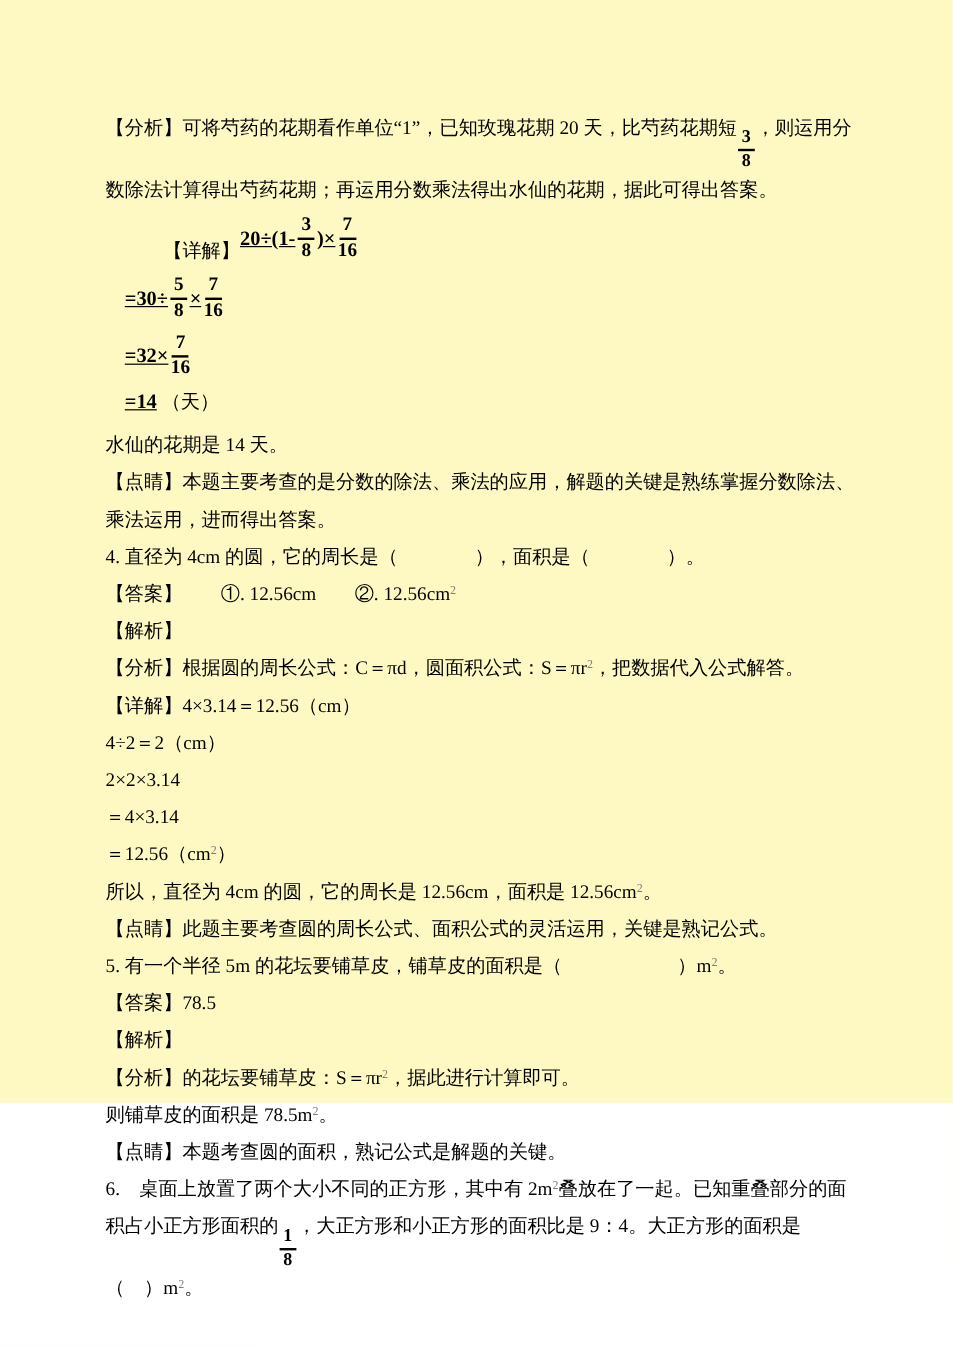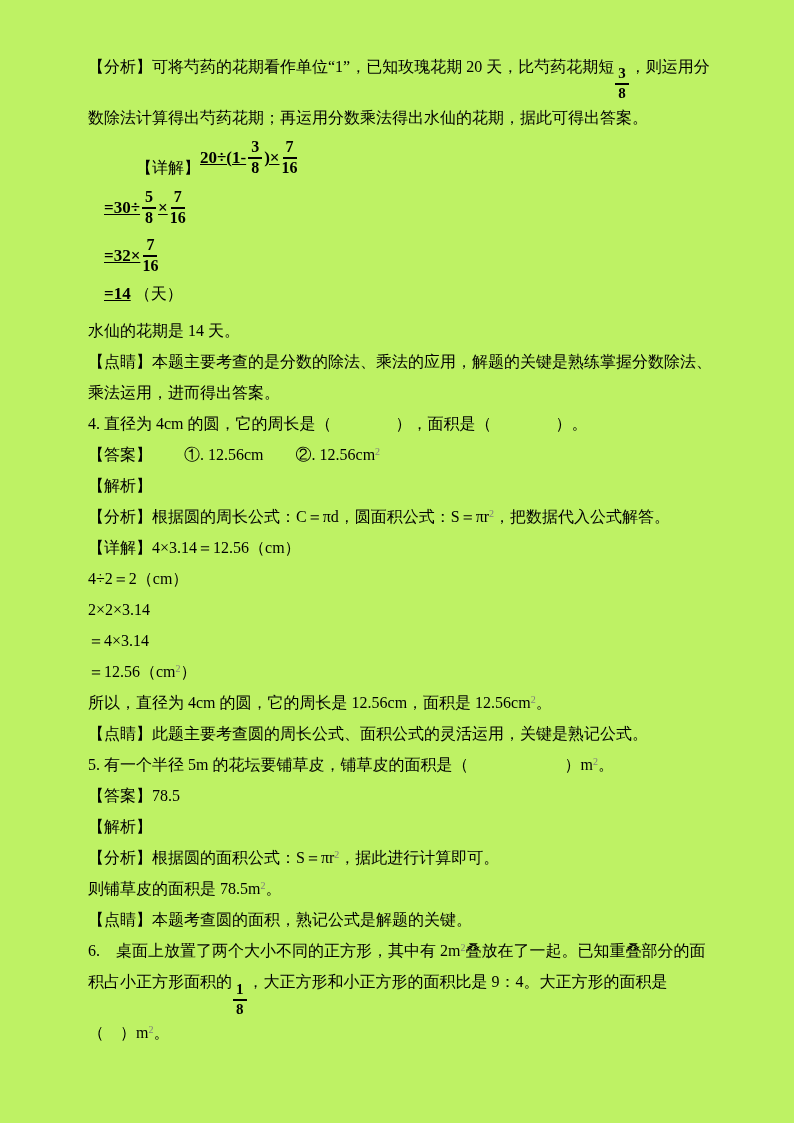--- a/index.html
+++ b/index.html
@@ -11,23 +11,23 @@
     width: 794px;
     height: 1123px;
     overflow: hidden;
     color: #000000;
     font-family: "Liberation Serif", "DejaVu Serif", serif;
     font-size: 16px;
   }
   .page {
     box-sizing: border-box;
     width: 794px;
-    height: 1123px;
-    padding: 51px 82px 0 88px;
-    background: #bef264;
+    height: 919px;
+    padding: 92px 82px 0 88px;
+    background: #fef9c3;
   }
   .line {
     white-space: pre-wrap;
   }
   .para {
     line-height: 31px;
     margin: 0;
   }
   
   .math-line {
@@ -112,18 +112,18 @@
       <div class="line para"><span class="text">【详解】4×3.14＝12.56（cm）</span></div>
       <div class="line para"><span class="text">4÷2＝2（cm）</span></div>
       <div class="line para"><span class="text">2×2×3.14</span></div>
       <div class="line para"><span class="text">＝4×3.14</span></div>
       <div class="line para"><span class="text">＝12.56（cm</span><sup class="sup">2</sup><span class="text">）</span></div>
       <div class="line para"><span class="text">所以，直径为 4cm 的圆，它的周长是 12.56cm，面积是 12.56cm</span><sup class="sup">2</sup><span class="text">。</span></div>
       <div class="line para"><span class="text">【点睛】此题主要考查圆的周长公式、面积公式的灵活运用，关键是熟记公式。</span></div>
       <div class="line para"><span class="text">5. 有一个半径 5m 的花坛要铺草皮，铺草皮的面积是（　　　　　　）m</span><sup class="sup">2</sup><span class="text">。</span></div>
       <div class="line para"><span class="text">【答案】78.5</span></div>
       <div class="line para"><span class="text">【解析】</span></div>
-      <div class="line para"><span class="text">【分析】根据圆的面积公式：S＝πr</span><sup class="sup">2</sup><span class="text">，据此进行计算即可。</span></div>
+      <div class="line para"><span class="text">【分析】的花坛要铺草皮：S＝πr</span><sup class="sup">2</sup><span class="text">，据此进行计算即可。</span></div>
       <div class="line para"><span class="text">则铺草皮的面积是 78.5m</span><sup class="sup">2</sup><span class="text">。</span></div>
       <div class="line para"><span class="text">【点睛】本题考查圆的面积，熟记公式是解题的关键。</span></div>
       <div class="line para has-frac"><span class="text">6.　桌面上放置了两个大小不同的正方形，其中有 2m</span><sup class="sup">2</sup><span class="text">叠放在了一起。已知重叠部分的面积占小正方形面积的</span><span class="frac"><span class="num">1</span><span class="den">8</span></span><span class="text">，大正方形和小正方形的面积比是 9：4。大正方形的面积是（　）m</span><sup class="sup">2</sup><span class="text">。</span></div>
     </div>
 </div>
 
 </body></html>

